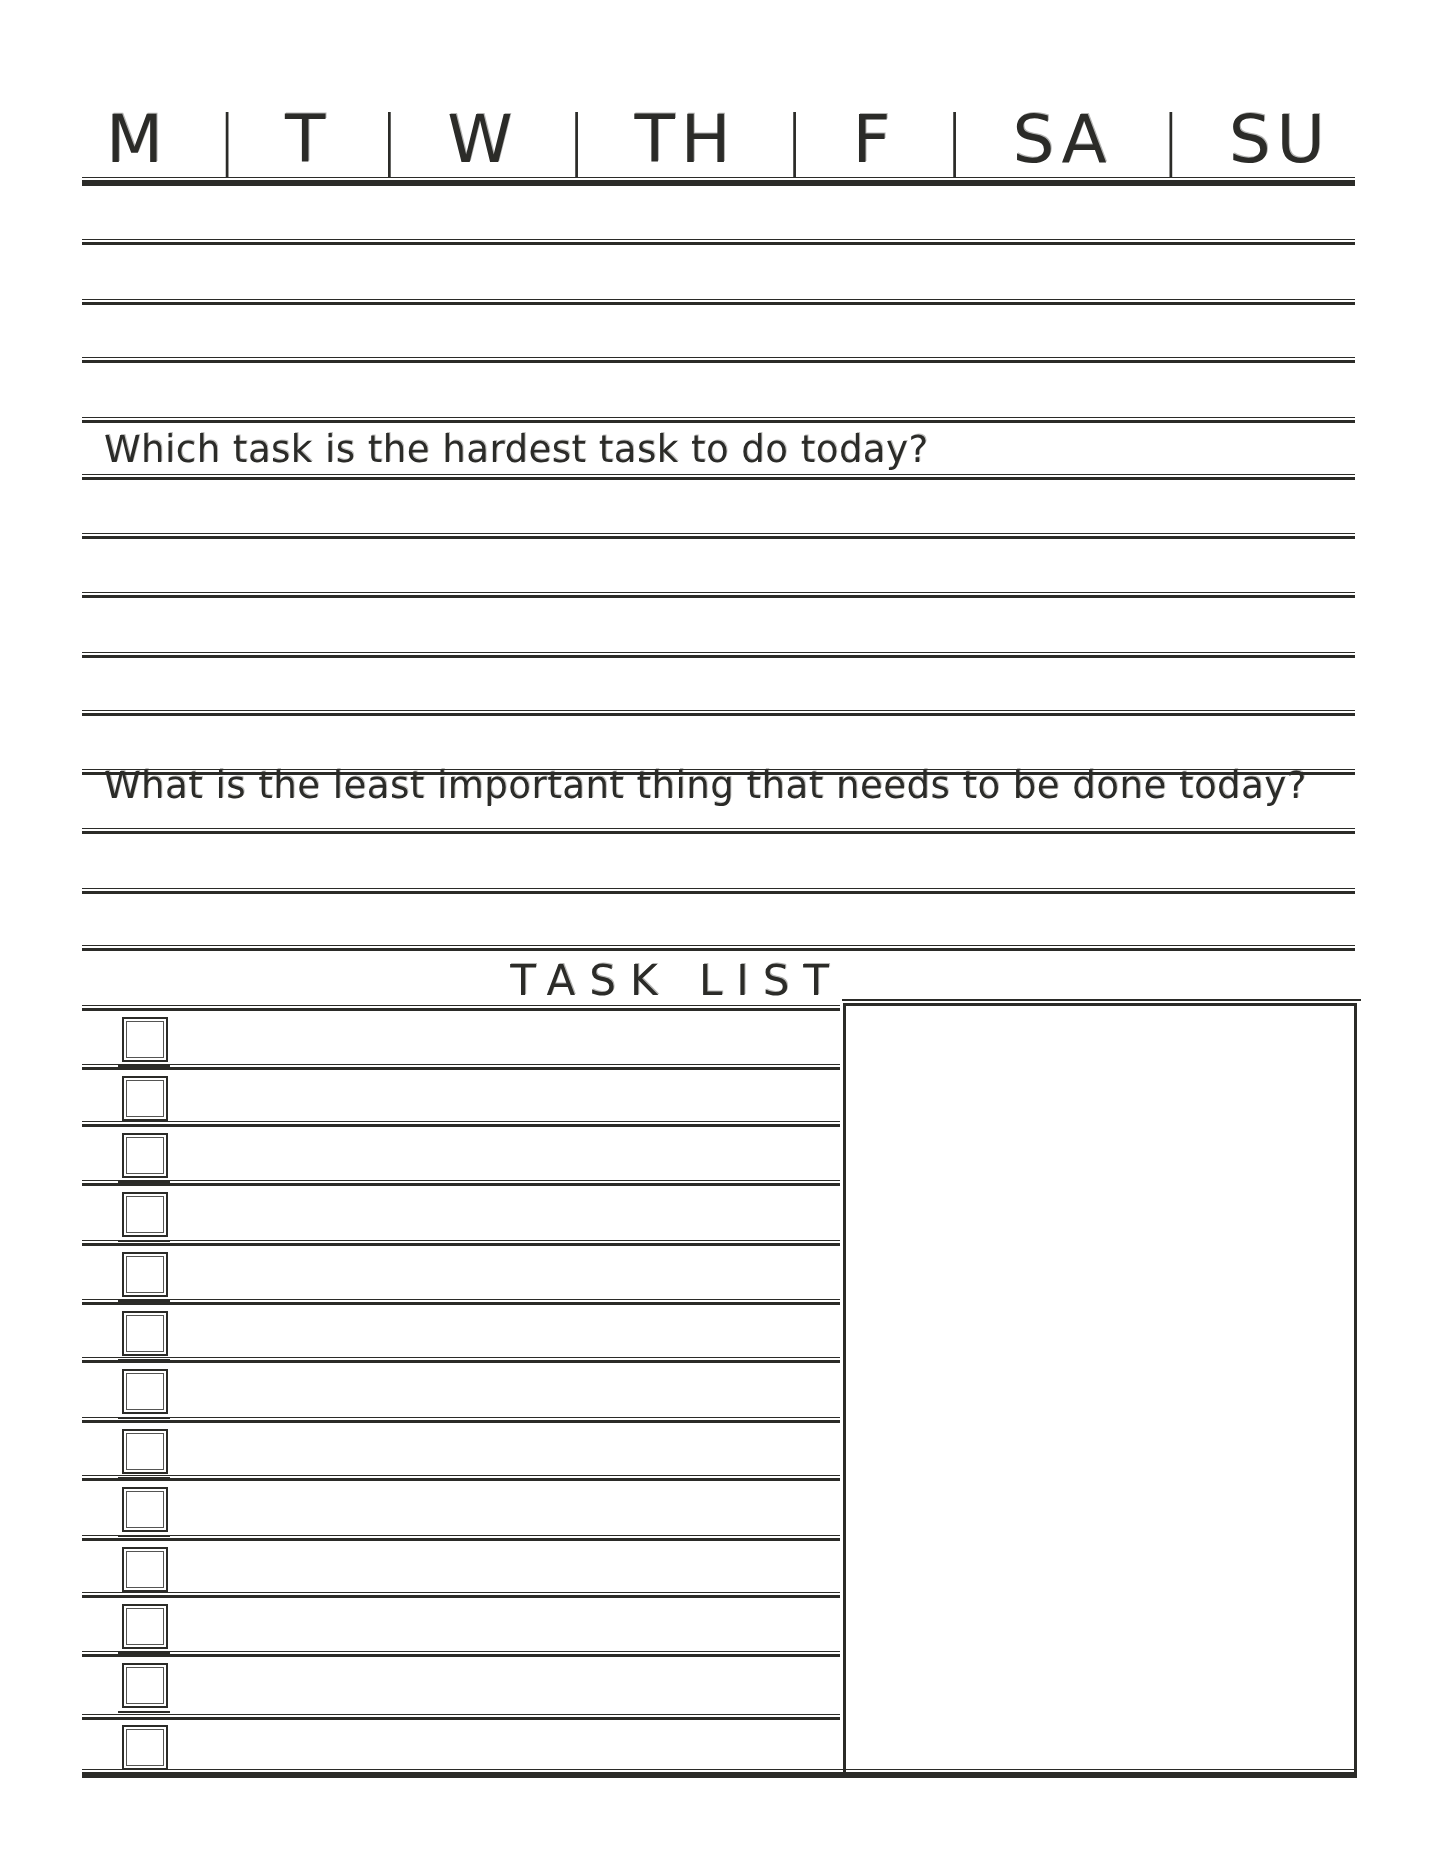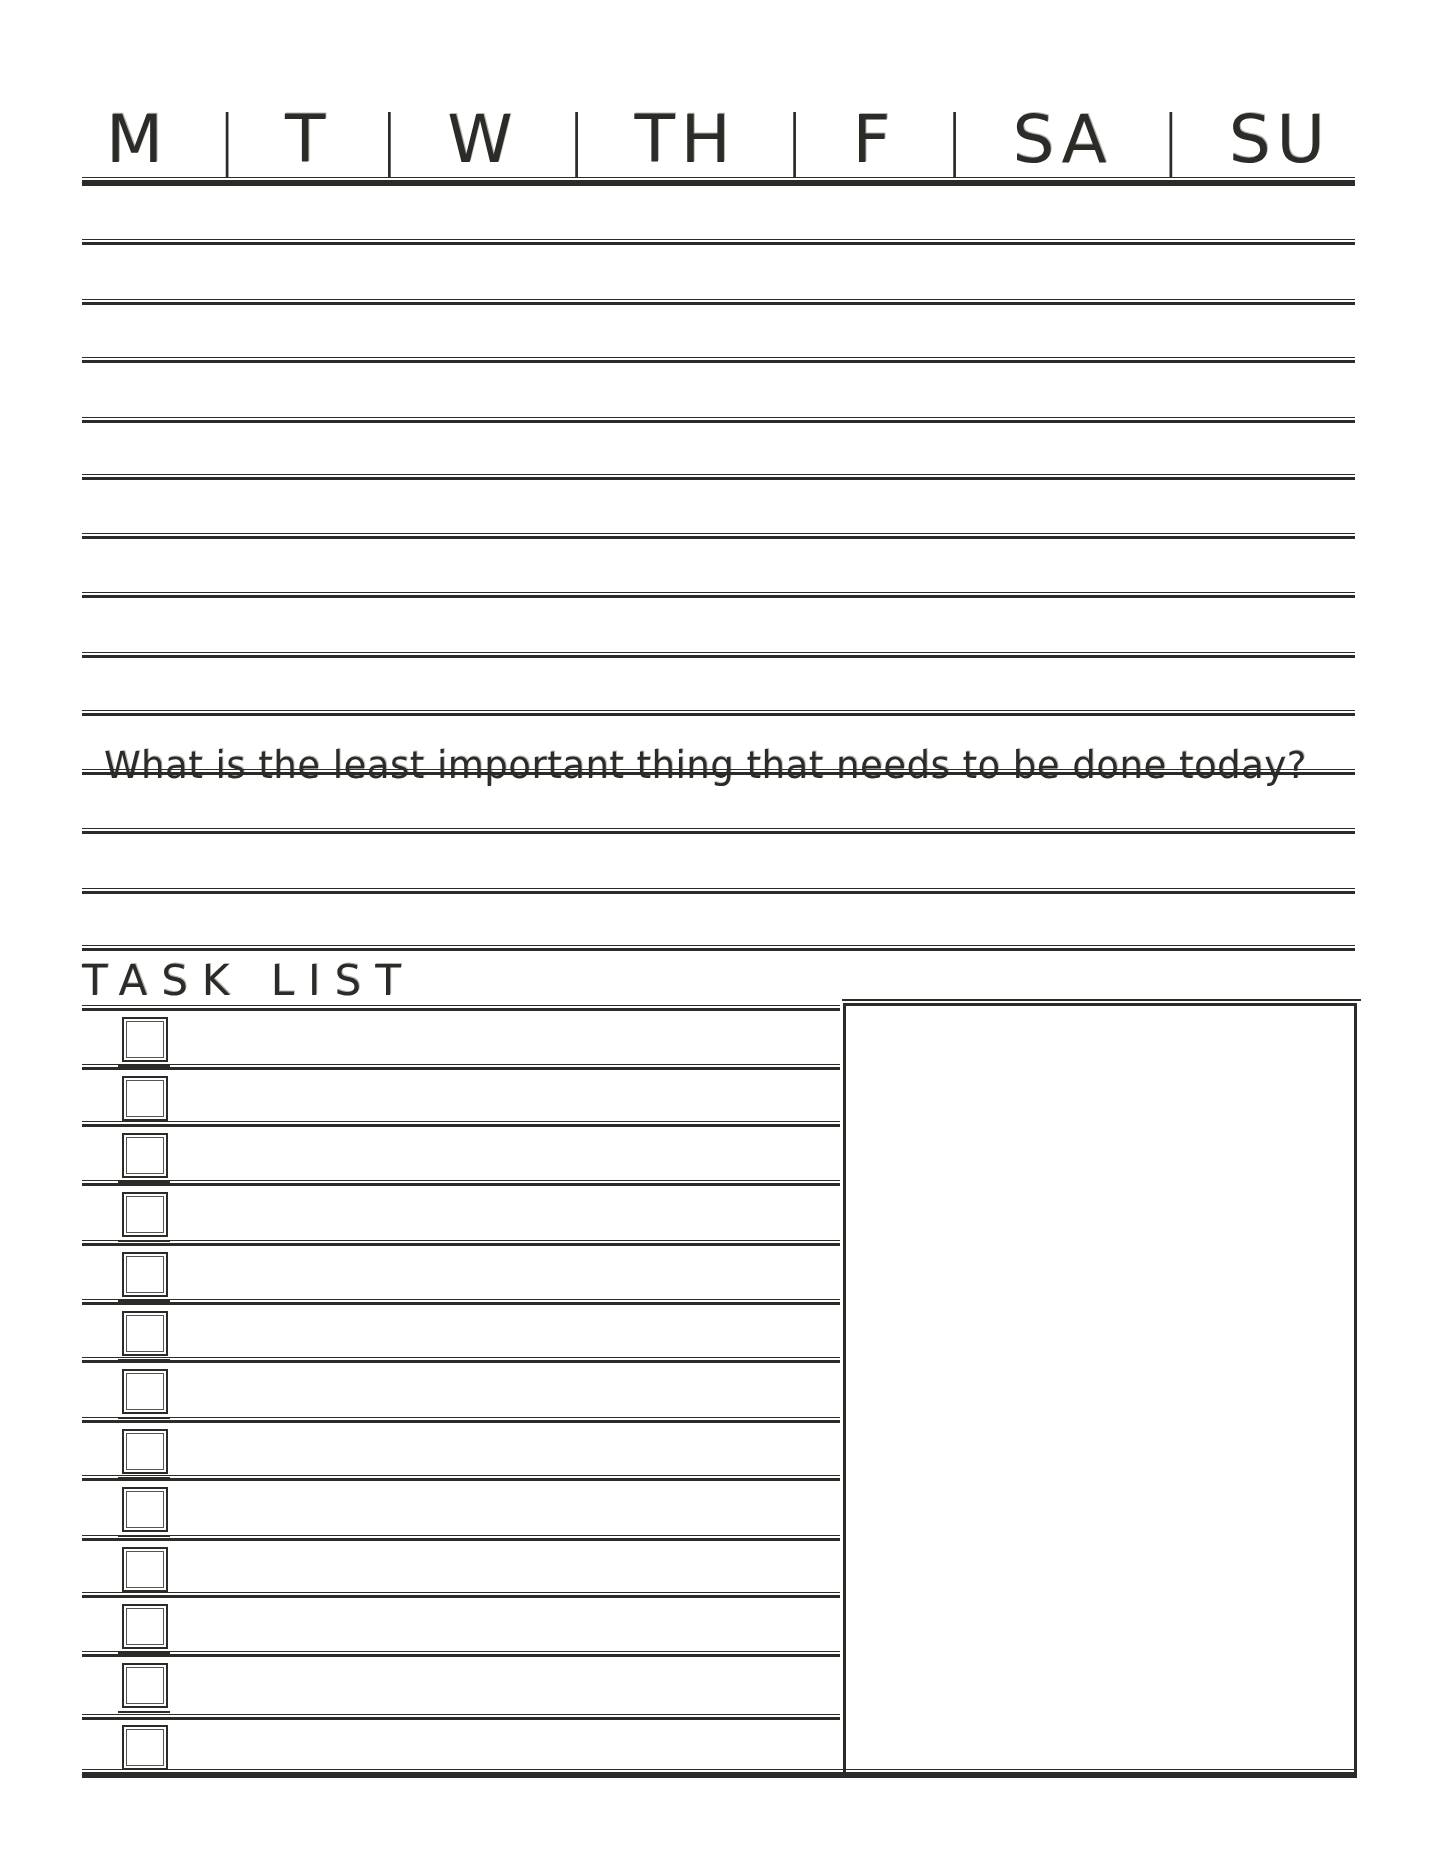--- a/index.html
+++ b/index.html
@@ -81,21 +81,21 @@
     text-shadow: 1px -1px 0 rgba(43, 43, 40, 0.3);
     white-space: nowrap;
   }
 
   
   .tasklist-title {
     position: absolute;
     left: 82px;
     top: 956px;
     width: 761px;
-    text-align: left;
+    text-align: right;
     font-size: 42px;
     letter-spacing: 14px;
     text-shadow: 1px -1px 0 rgba(43, 43, 40, 0.35);
     white-space: nowrap;
   }
   .checkbox {
     position: absolute;
     left: 122px;
     width: 46px;
     height: 45px;
@@ -165,21 +165,22 @@
   <div class="hrule" style="top:474px"></div>
   <div class="hrule" style="top:533px"></div>
   <div class="hrule" style="top:592px"></div>
   <div class="hrule" style="top:652px"></div>
   <div class="hrule" style="top:710px"></div>
   <div class="hrule" style="top:769px"></div>
   <div class="hrule" style="top:828px"></div>
   <div class="hrule" style="top:888px"></div>
   <div class="hrule" style="top:945px"></div>
 
-  <div class="question" style="top:744px">What is the least important thing that needs to be done today?</div>
+  <div class="question" style="top:428px">Which task is the hardest task to do today?</div>
+  <div class="question" style="top:764px">What is the least important thing that needs to be done today?</div>
 
   <div class="tasklist-title">TASK LIST</div>
 
   <div class="hrule task-sep" style="top:1005px"></div>
   <div class="hrule task-sep" style="top:1064px"></div>
   <div class="hrule task-sep" style="top:1121px"></div>
   <div class="hrule task-sep" style="top:1180px"></div>
   <div class="hrule task-sep" style="top:1240px"></div>
   <div class="hrule task-sep" style="top:1299px"></div>
   <div class="hrule task-sep" style="top:1357px"></div>

